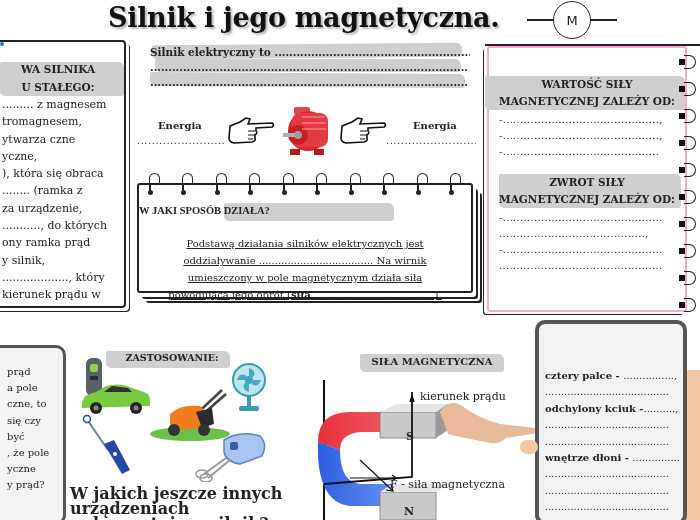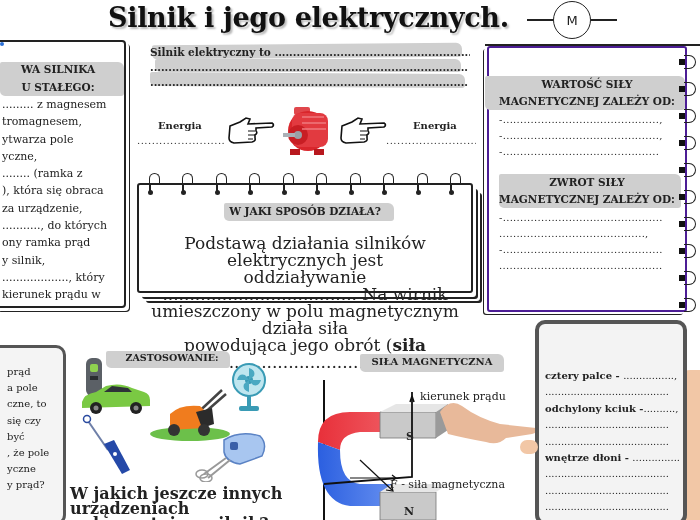--- a/index.html
+++ b/index.html
@@ -33,25 +33,25 @@
   .energy-label { font-size: 10px; font-weight: bold; }
   .dots { font-size: 10px; letter-spacing: 0.5px; white-space: nowrap; overflow: hidden; color: #333; }
 
   
   .notebook { left: 137px; top: 183px; width: 336px; height: 110px; border: 2px solid #222; background: #fff; border-radius: 3px;
     box-shadow: 3px 4px 0 #fff, 5px 6px 0 #222, 7px 8px 0 #fff, 9px 10px 0 #222; }
   .ring { position: absolute; top: -12px; width: 12px; height: 20px; }
   .ring .loop { position: absolute; left: 0; top: 0; width: 11px; height: 11px; border: 1.8px solid #222; border-bottom: none; border-radius: 6px 6px 0 0; }
   .ring .stem { position: absolute; left: 0; top: 10px; width: 1.8px; height: 8px; background: #222; }
   .ring .dot { position: absolute; left: -1.5px; top: 17px; width: 5px; height: 5px; background: #222; border-radius: 50%; }
-  .notebook .heading { position: absolute; left: 0; right: 0; top: 20px; text-align: center; font-size: 10.5px; font-weight: bold; }
-  .notebook .text { position: absolute; left: 10px; right: 10px; top: 50px; text-align: center; font-size: 17px; line-height: 17px; }
-
-  
-  .right-panel { left: 487px; top: 46px; width: 200px; height: 266px; border: 2px solid #4c1d95; background: #fff; border-radius: 3px; box-shadow: -3px 2px 0 #fff, -4px 3px 0 #222; padding-left: 24px; }
+  .notebook .heading { position: absolute; left: 0; right: 0; top: 20px; font-size: 10.5px; font-weight: bold; font-family: Liberation Serif, serif; }
+  .notebook .text { position: absolute; left: 10px; right: 10px; top: 50px; text-align: center; font-size: 10px; line-height: 17px; text-decoration: underline; }
+
+  
+  .right-panel { left: 487px; top: 46px; width: 200px; height: 266px; border: 2px solid #f9a8d4; background: #fff; border-radius: 3px; box-shadow: -3px 2px 0 #fff, -4px 3px 0 #222; padding-left: 24px; }
   .right-panel .h { position: absolute; left: 4px; right: 4px; text-align: center; font-size: 10.5px; font-weight: bold; line-height: 17px; }
   .right-panel .lines { position: absolute; left: 10px; right: 8px; font-size: 10px; line-height: 16px; white-space: nowrap; overflow: hidden; letter-spacing: 0.3px; }
   .spiral { position: absolute; right: -14px; width: 20px; height: 16px; }
   .spiral .sq { position: absolute; left: 0; top: 5px; width: 6px; height: 6px; background: #111; }
   .spiral .arc { position: absolute; left: 5px; top: 1px; width: 12px; height: 14px; border: 1.6px solid #222; border-left: none; border-radius: 0 8px 8px 0; }
 
   
   .bl-panel { left: -20px; top: 345px; width: 86px; height: 180px; border: 3px solid #555; border-radius: 10px; background: #f4f4f4; }
   .bl-panel .text { position: absolute; left: 4px; top: 16px; font-size: 10px; line-height: 16.2px; white-space: nowrap; }
 
@@ -65,42 +65,42 @@
 
   
   .rule-panel { left: 535px; top: 320px; width: 152px; height: 205px; border: 4px solid #555; border-radius: 10px; background: #f3f3f3; }
   .rule-panel .h { position: absolute; left: 4px; right: 2px; top: 28px; font-size: 9.5px; font-weight: bold; text-align: center; }
   .rule-panel .lines { position: absolute; left: 6px; right: 4px; top: 44px; font-size: 10px; line-height: 16.4px; white-space: nowrap; overflow: hidden; }
   .rule-panel .lines b { font-weight: bold; }
 </style>
 </head>
 <body>
 
-<div class="abs title">Silnik i jego elektrycznych.</div>
+<div class="abs title">Silnik i jego magnetyczna.</div>
 
 <div class="abs motor-symbol">
   <div class="line" style="left:0"></div>
   <div class="circle">M</div>
   <div class="line" style="left:64px"></div>
 </div>
 <div class="abs" style="left:485px;top:44px;width:215px;height:2px;background:#222"></div>
 
 <div class="abs left-panel">
   <div class="brush" style="left:4px;top:20px;width:124px;height:34px;"></div>
   <div class="head">
     <div>WA SILNIKA</div>
     <div>U STAŁEGO:</div>
   </div>
   <div class="body">
     <div>......... z magnesem</div>
     <div>tromagnesem,</div>
-    <div>ytwarza pole</div>
+    <div>ytwarza czne</div>
     <div>yczne,</div>
+    <div>), która się obraca</div>
     <div>........ (ramka z</div>
-    <div>), która się obraca</div>
     <div>za urządzenie,</div>
     <div>..........., do których</div>
     <div>ony ramka prąd</div>
     <div>y silnik,</div>
     <div>..................., który</div>
     <div> kierunek prądu w</div>
   </div>
 </div>
 <div class="abs" style="left:0;top:42px;width:4px;height:4px;background:#2a6fd6;border-radius:50%"></div>
 
@@ -186,21 +186,21 @@
   <div class="ring" style="left:311px">
       <div class="loop"></div>
       <div class="stem"></div>
       <div class="dot"></div>
     </div>
   <div class="brush" style="left:85px;top:18px;width:170px;height:18px;"></div>
   <div class="heading">W JAKI SPOSÓB DZIAŁA?</div>
   <div class="text">
     <div>Podstawą działania silników elektrycznych jest</div>
     <div>oddziaływanie .................................... Na wirnik</div>
-    <div>umieszczony w polu magnetycznym działa siła</div>
+    <div>umieszczony w pole magnetycznym działa siła</div>
     <div><span>powodująca jego obrót (</span><b>siła</b><span> ......................................).</span></div>
   </div>
 </div>
 
 <div class="abs right-panel">
   <div class="brush" style="left:-4px;top:28px;width:200px;height:34px;"></div>
   <div class="h" style="top:28px">
     <div>WARTOŚĆ SIŁY</div>
     <div>MAGNETYCZNEJ ZALEŻY OD:</div>
   </div>

